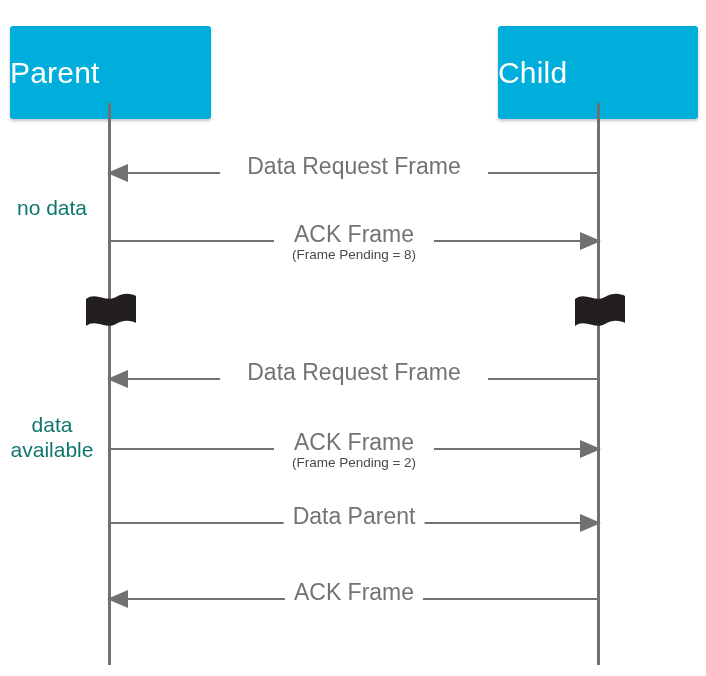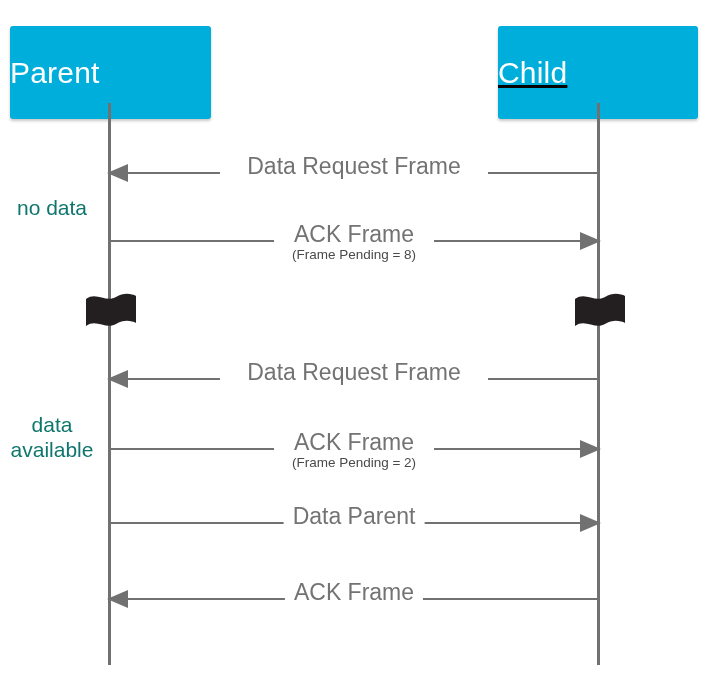--- a/index.html
+++ b/index.html
@@ -26,21 +26,21 @@
     height: 93px;
     background: #00aedb;
     border-radius: 3px;
     box-shadow: 0 2px 3px rgba(0,0,0,0.22);
     display: flex;
     align-items: center;
     justify-content: flex-start;
     margin-top: 16px;
   }
   .actor-box.left  { left: 10px;  width: 201px; }
-  .actor-box.right { left: 498px; width: 200px; text-decoration: underline; }
+  .actor-box.right { left: 498px; width: 200px; }
   .actor-label {
     color: #ffffff;
     font-size: 30px;
     font-weight: 400;
     letter-spacing: 0.2px;
     line-height: 1;
   }
   
   .lifeline {
     position: absolute;

